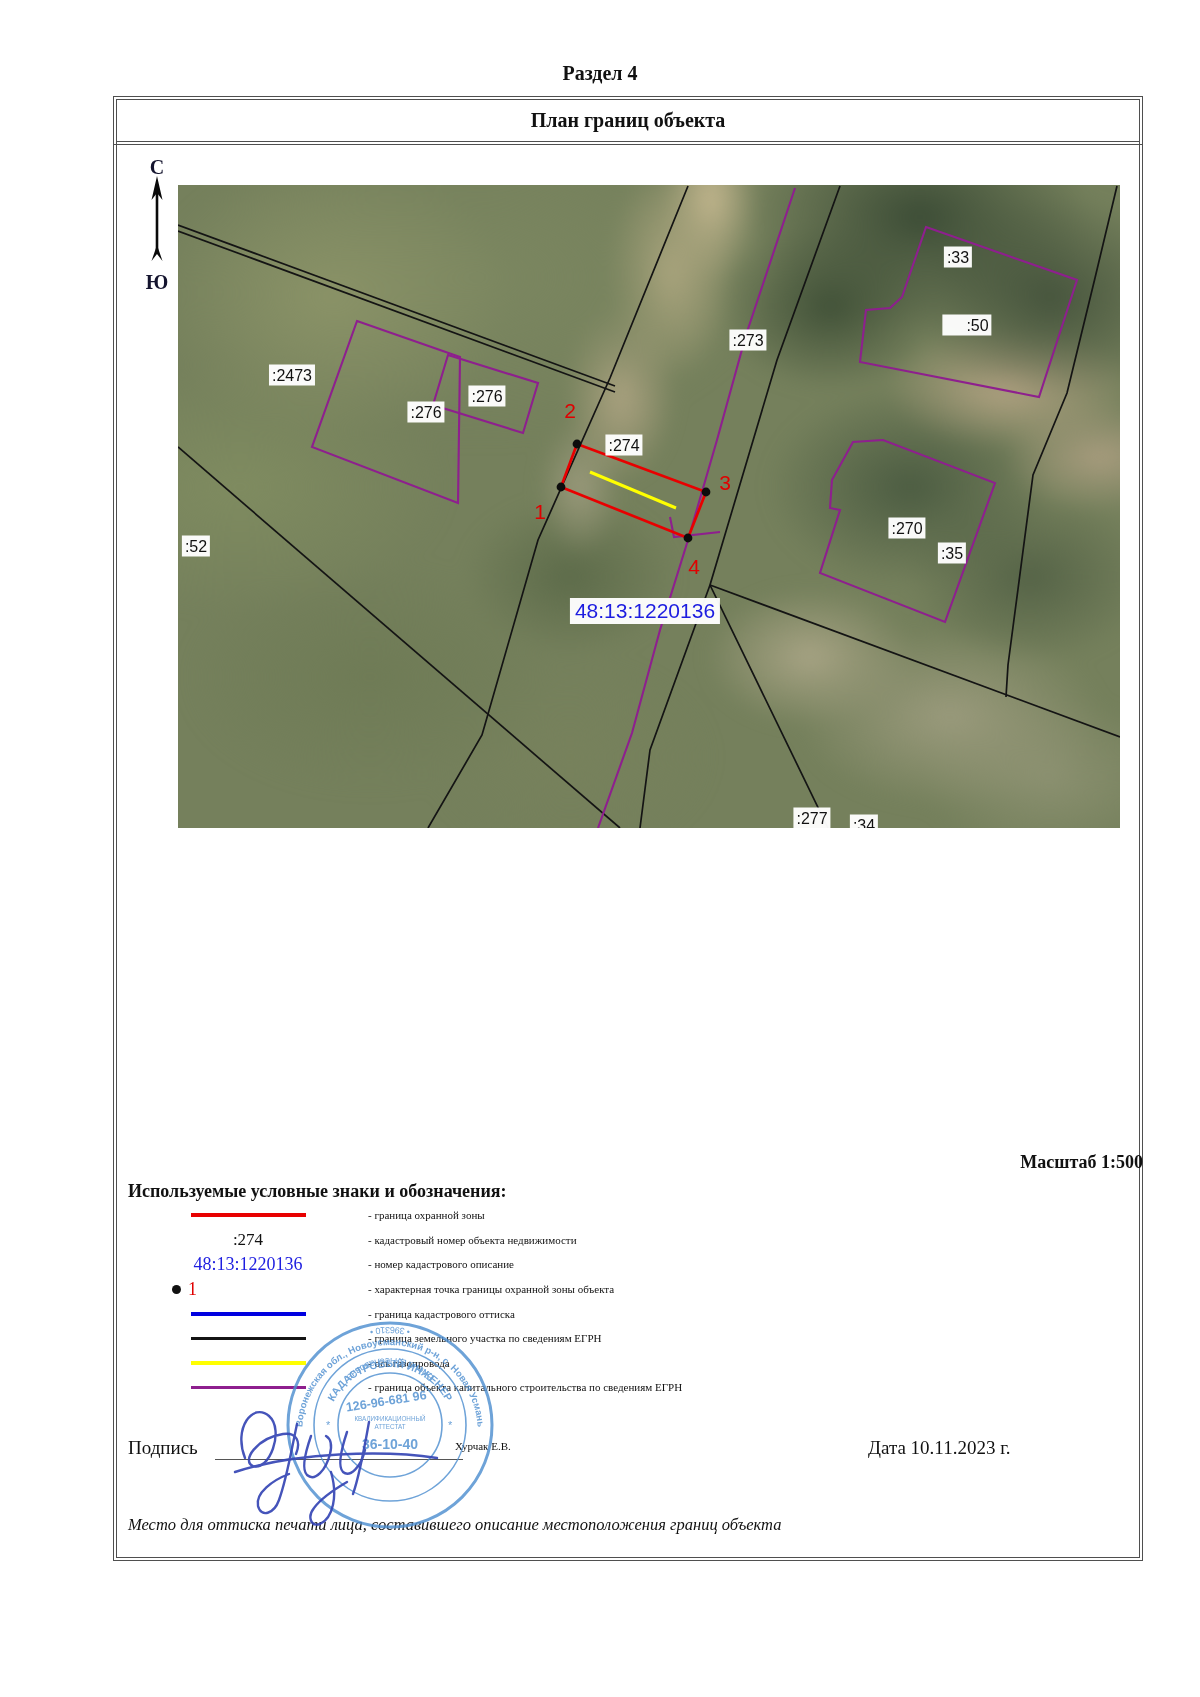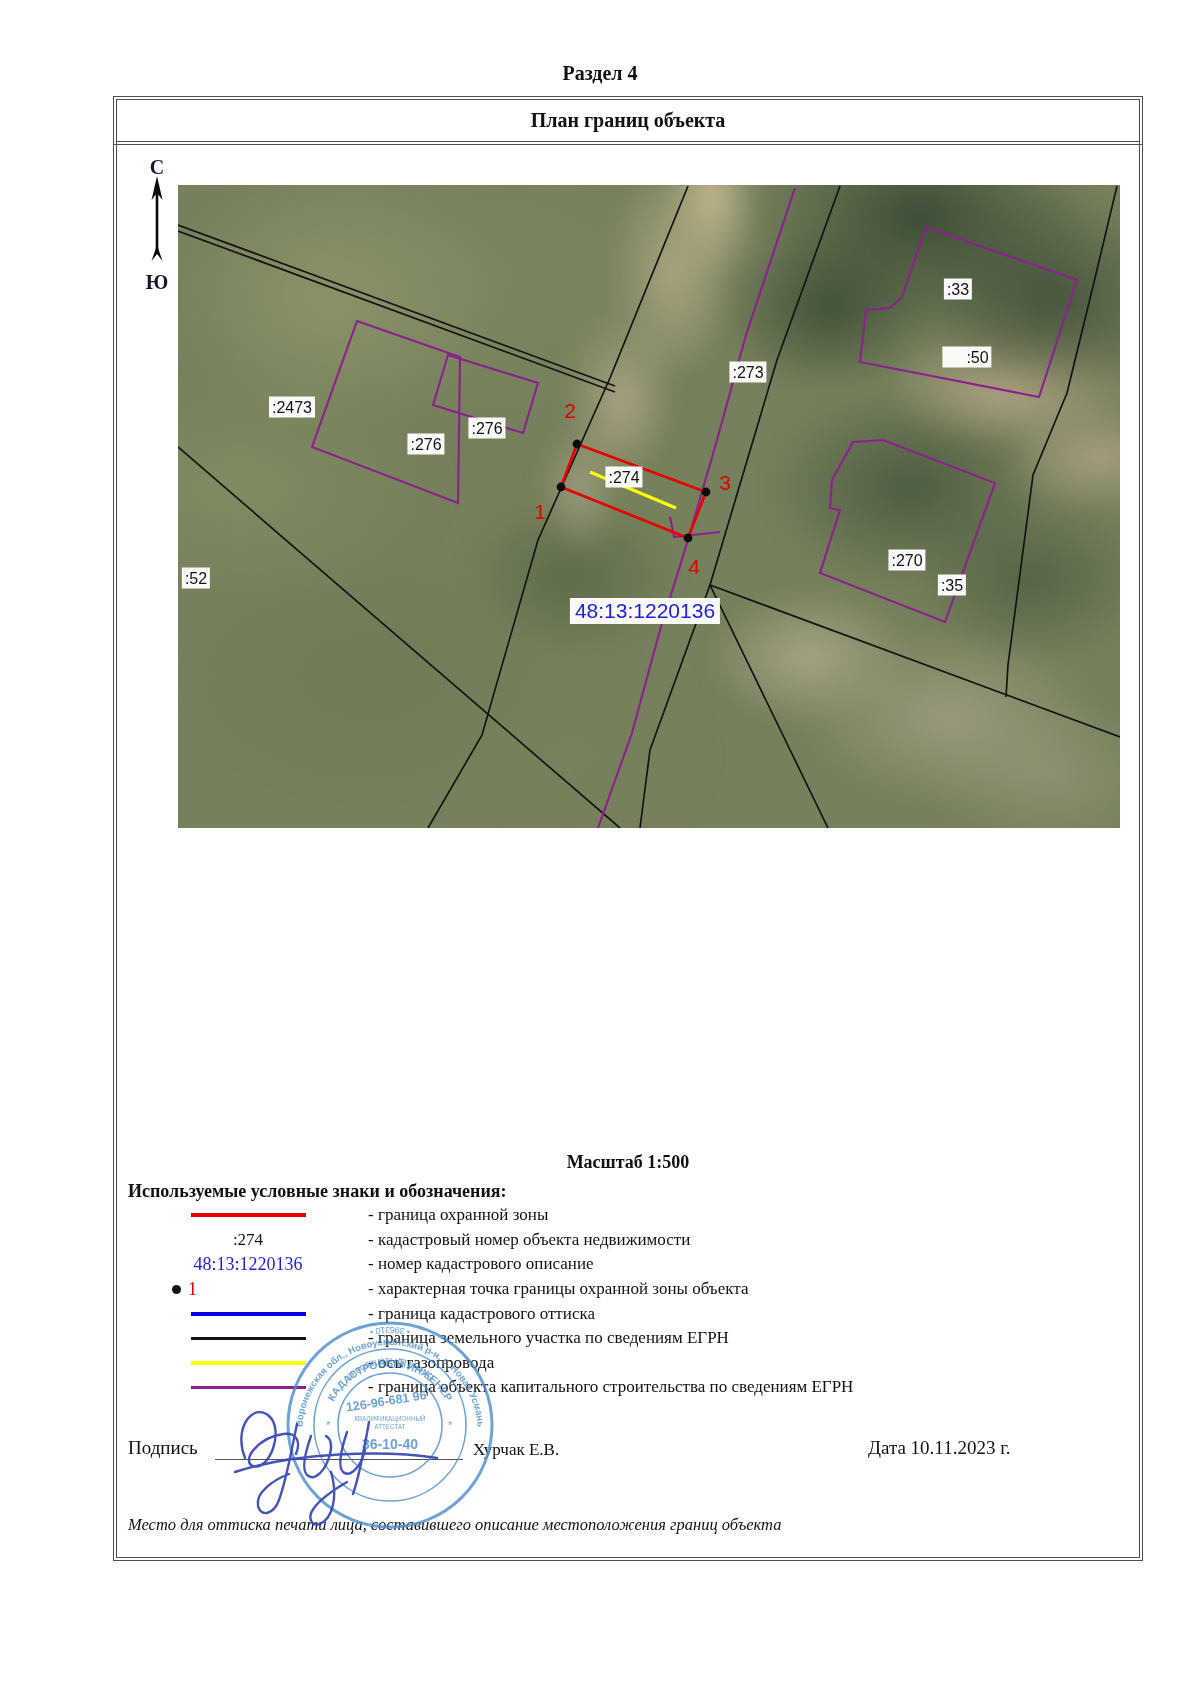--- a/index.html
+++ b/index.html
@@ -36,43 +36,43 @@
       radial-gradient(220px 130px at 800px 560px, #9a9a7c 0%, rgba(154,154,124,0) 70%),
       radial-gradient(150px 100px at 660px 500px, #a7a384 0%, rgba(167,163,132,0) 70%),
       radial-gradient(180px 110px at 900px 620px, #8b9070 0%, rgba(139,144,112,0) 72%),
       radial-gradient(260px 160px at 220px 520px, #6f7b56 0%, rgba(111,123,86,0) 72%),
       radial-gradient(200px 140px at 420px 600px, #77815c 0%, rgba(119,129,92,0) 72%),
       radial-gradient(150px 110px at 420px 420px, #5d6b4a 0%, rgba(93,107,74,0) 72%);
     z-index:1;}
   .map-lines{position:absolute;left:0;top:0;z-index:2;}
   .map-labels{position:absolute;left:0;top:0;width:100%;height:100%;z-index:3;}
   .plabel{position:absolute;transform:translate(-50%,-50%);background:rgba(255,255,255,.96);color:#111;
-          font-family:"Liberation Sans",sans-serif;font-size:16px;line-height:19px;padding:1px 3px;white-space:nowrap;margin-top:32px;}
+          font-family:"Liberation Sans",sans-serif;font-size:16px;line-height:19px;padding:1px 3px;white-space:nowrap;}
   .rlabel{position:absolute;transform:translate(-50%,-50%);color:#e00000;font-family:"Liberation Sans",sans-serif;
           font-size:21px;line-height:21px;font-weight:normal;}
   .qlabel{position:absolute;transform:translate(-50%,-50%);background:rgba(255,255,255,.96);color:#1d1de0;
           font-family:"Liberation Sans",sans-serif;font-size:21px;line-height:24px;padding:1px 5px;white-space:nowrap;}
 
   
-  .scale-label{left:113px;top:1152px;width:1030px;text-align:center;font-size:18px;font-weight:bold;z-index:2;}
+  .scale-label{left:113px;top:1152px;width:1030px;text-align:right;font-size:18px;font-weight:bold;z-index:2;}
   .legend-header{left:128px;top:1181px;font-size:18px;font-weight:bold;z-index:2;}
   .legend{left:128px;top:1203px;width:940px;z-index:2;}
   .lrow{height:24.6px;display:flex;align-items:center;}
   .lsym{width:240px;display:flex;align-items:center;justify-content:center;flex:0 0 240px;}
-  .ltext{font-size:17px;}
+  .ltext{font-size:11px;}
   .sw{width:115px;display:inline-block;}
   .lsym .symtext{font-size:17px;}
   .lsym .symtext.blue{color:#1d1de0;font-size:18px;}
   .ldot{width:9px;height:9px;border-radius:50%;background:#111;display:inline-block;margin-right:7px;}
   .lnum{color:#e00000;font-size:18px;font-family:"Liberation Serif",serif;}
 
   
   .sig-label{left:128px;top:1437px;font-size:19px;z-index:2;}
   .sig-line{left:215px;top:1459px;width:248px;border-top:1.6px solid #555;z-index:2;}
-  .sig-name{left:473px;top:1440px;font-size:17px;z-index:2;}
+  .sig-name{left:455px;top:1440px;font-size:11px;z-index:2;}
   .sig-date{left:868px;top:1437px;font-size:19px;z-index:2;}
   .footer-note{left:128px;top:1515px;font-size:16.5px;font-style:italic;z-index:2;}
 
   .stamp{left:272px;top:1307px;z-index:3;opacity:.82;}
   .autograph{left:225px;top:1378px;z-index:4;}
 </style>
 </head>
 <body>
 
 <div class="abs section-title">Раздел 4</div>

